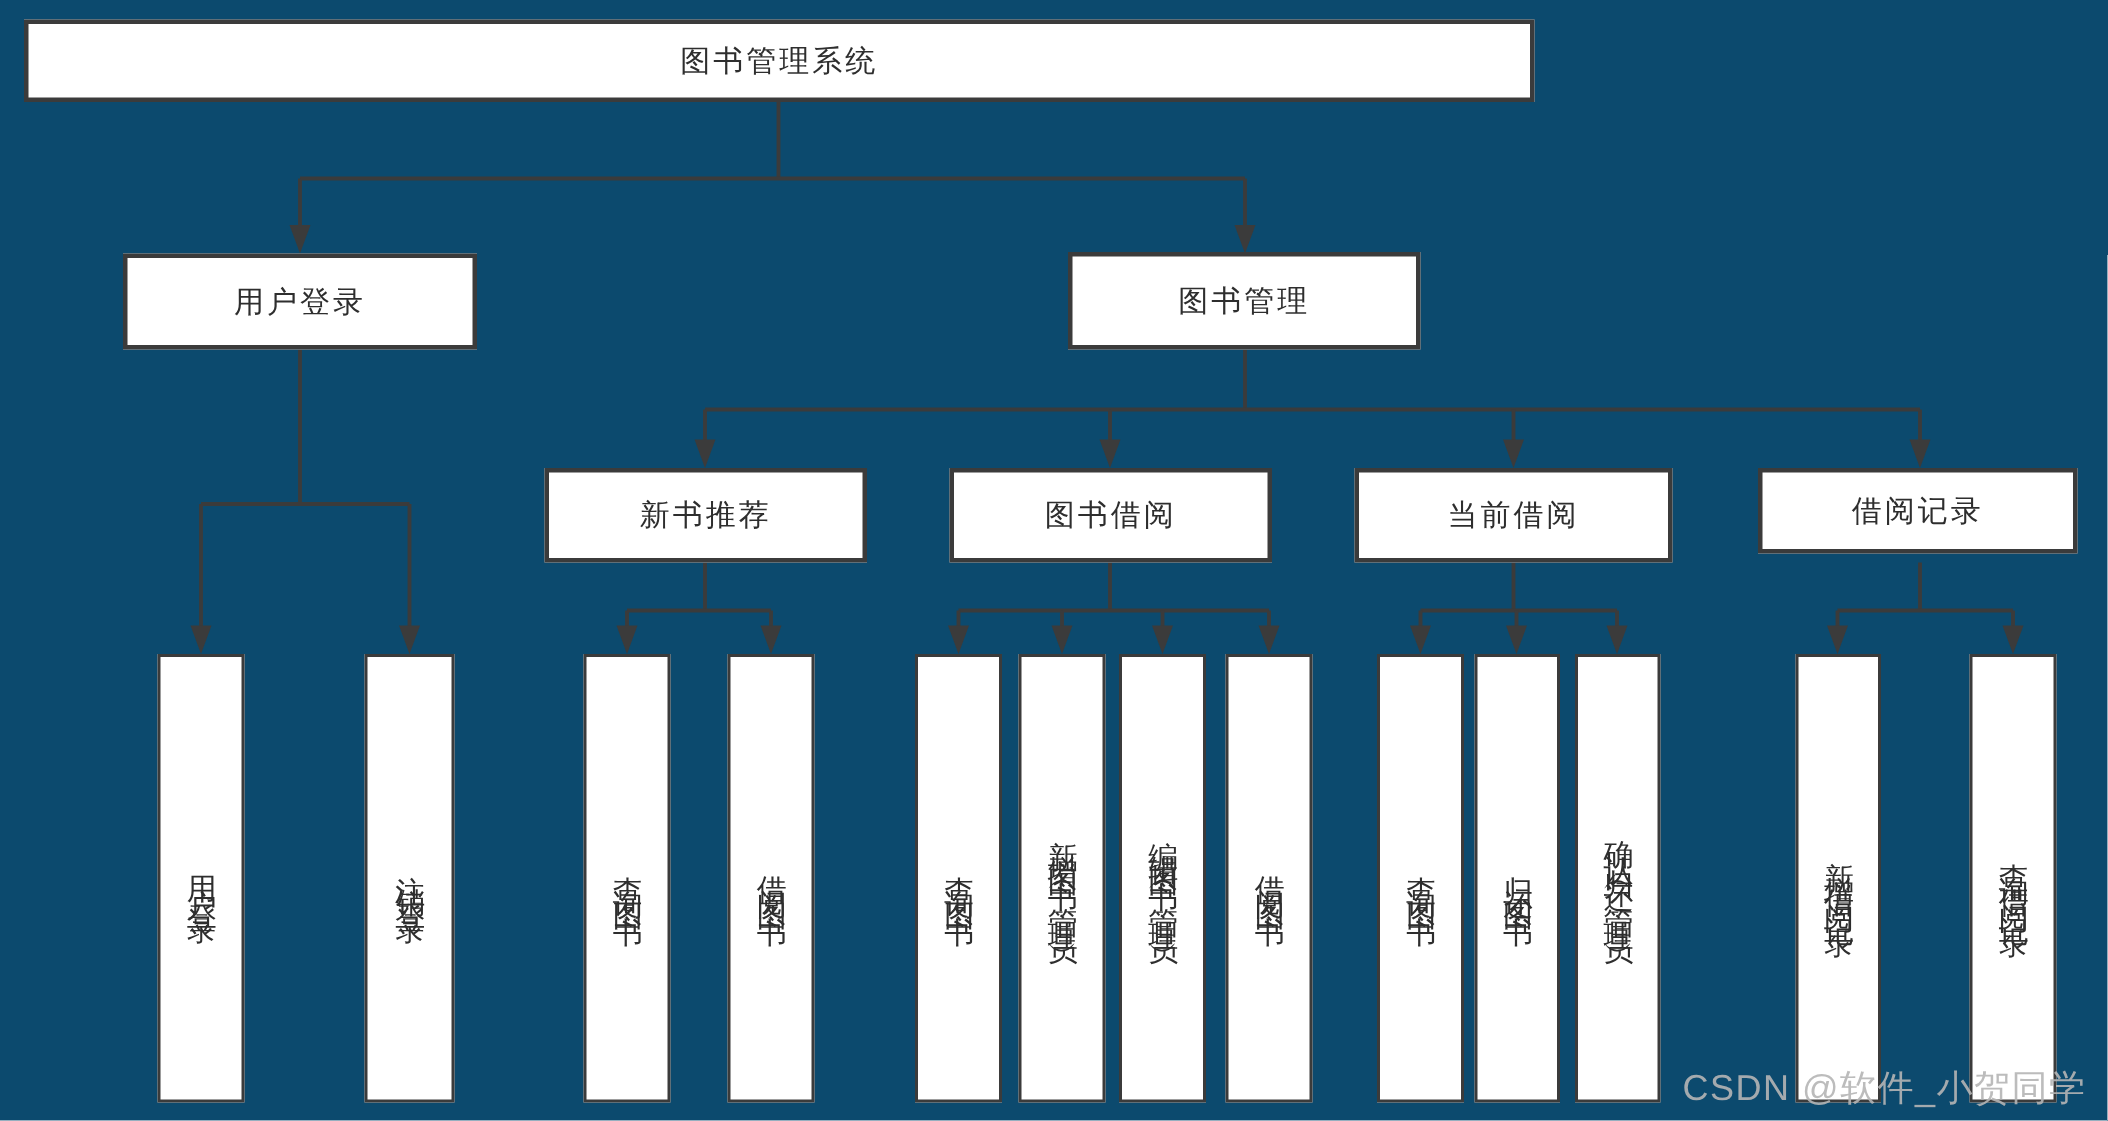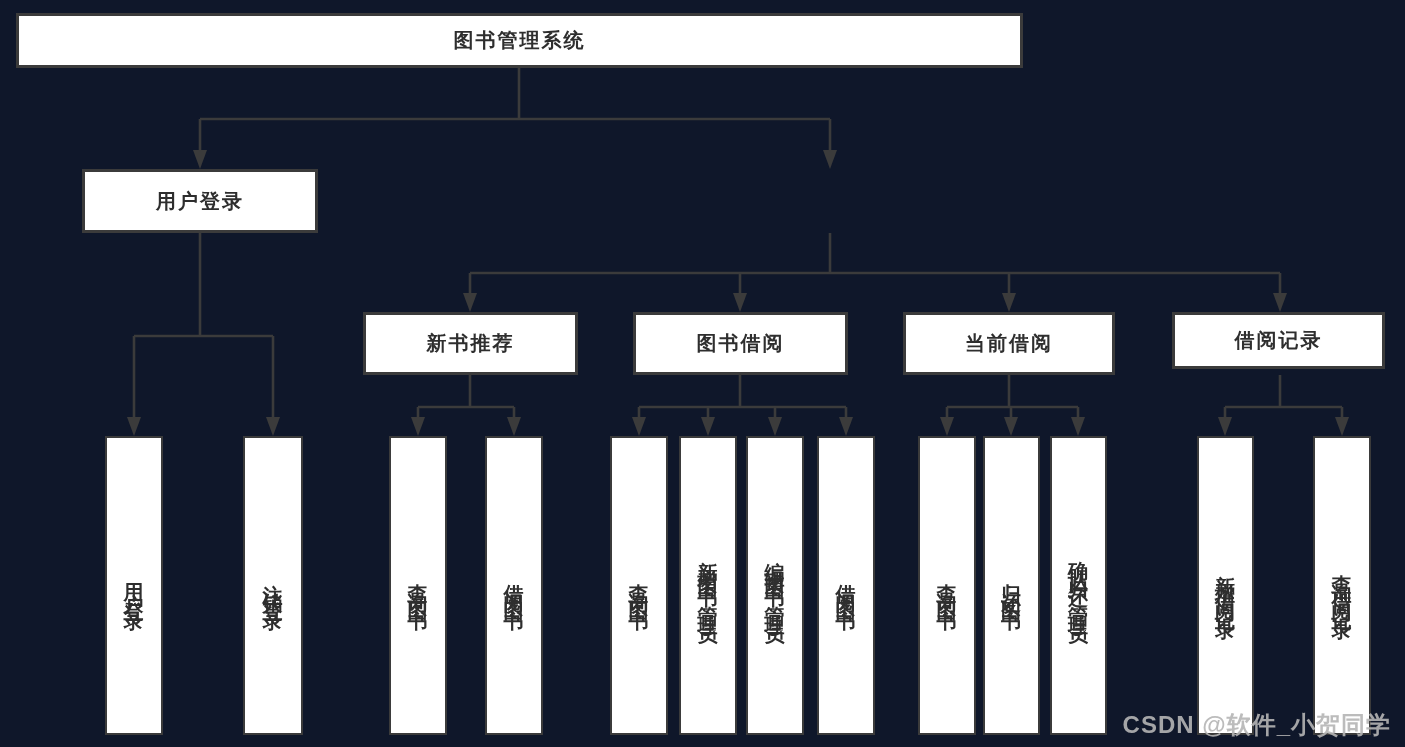--- a/index.html
+++ b/index.html
@@ -1,23 +1,22 @@
 <!DOCTYPE html>
 <html lang="zh"><head>
 <meta charset="utf-8">
 <style>
   html, body { margin: 0; padding: 0; background: #ffffff; }
   .stage {
     position: relative;
     width: 1405px;
     height: 747px;
-    background: #0f172a;
+    background: #0c4a6e;
     font-family: "Liberation Sans", sans-serif;
     overflow: hidden;
-    font-weight: bold;
   }
   .connectors {
     position: absolute;
     left: 0; top: 0;
     width: 1405px; height: 747px;
   }
   .node {
     position: absolute;
     box-sizing: border-box;
     background: #ffffff;
@@ -122,20 +121,23 @@
     </g>
   </svg>
 
   <div class="node" style="left:16px; top:13px; width:1007px; height:55px;">
     <span class="h-label">图书管理系统</span>
   </div>
 
   <div class="node" style="left:82px; top:169px; width:236px; height:64px;">
     <span class="h-label">用户登录</span>
   </div>
+  <div class="node" style="left:712px; top:168px; width:235px; height:65px;">
+    <span class="h-label">图书管理</span>
+  </div>
 
   <div class="node" style="left:363px; top:312px; width:215px; height:63px;">
     <span class="h-label">新书推荐</span>
   </div>
   <div class="node" style="left:633px; top:312px; width:215px; height:63px;">
     <span class="h-label">图书借阅</span>
   </div>
   <div class="node" style="left:903px; top:312px; width:212px; height:63px;">
     <span class="h-label">当前借阅</span>
   </div>

